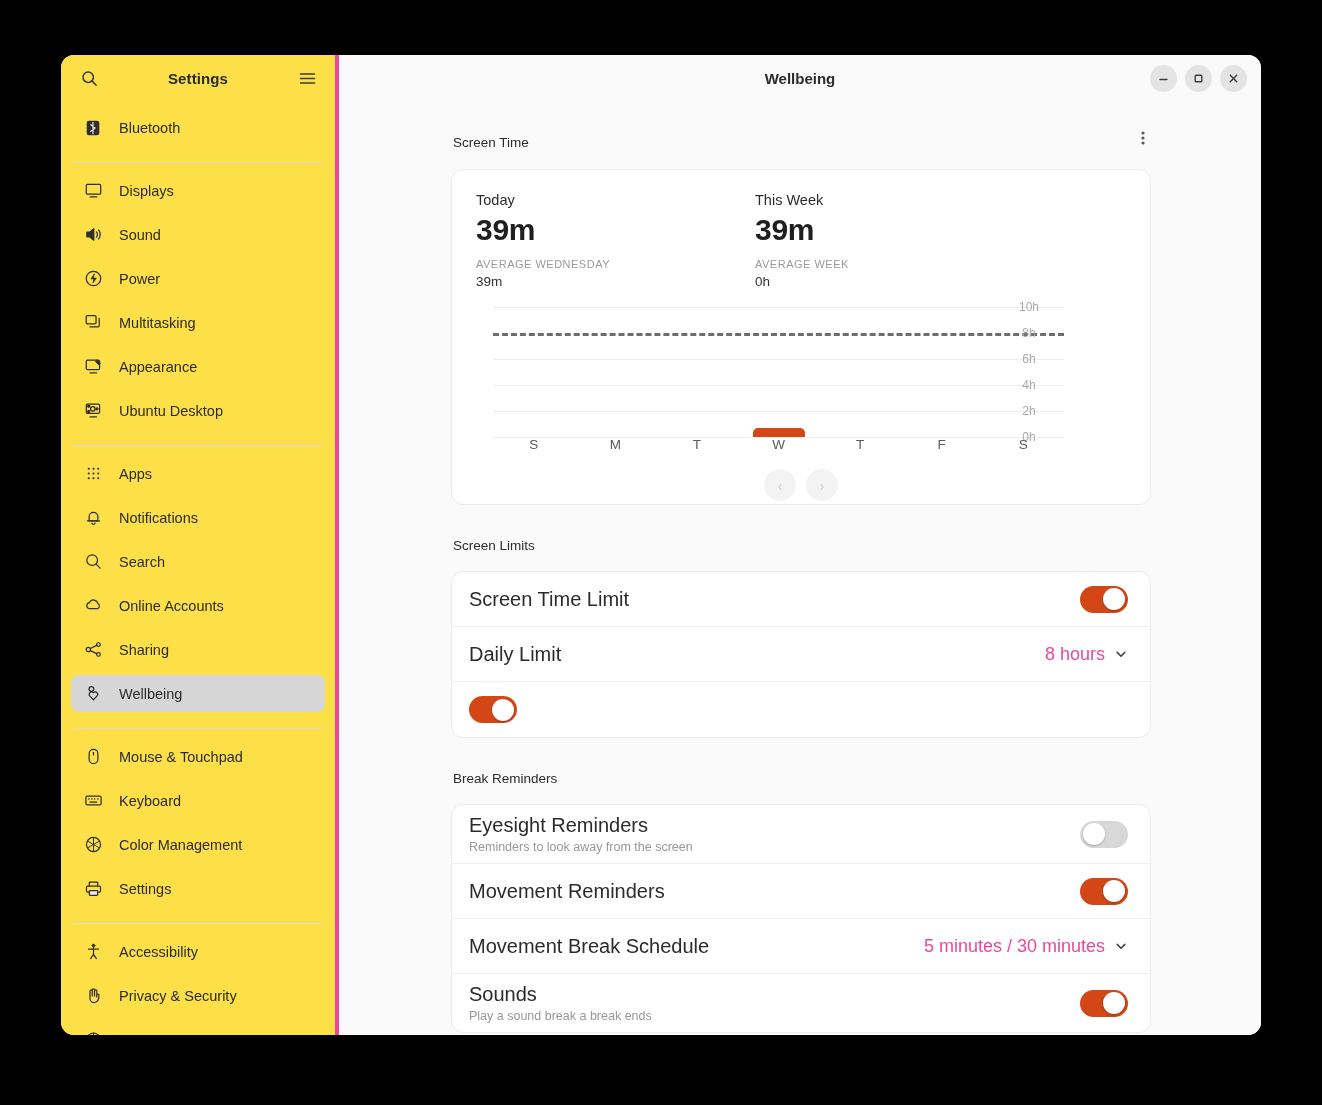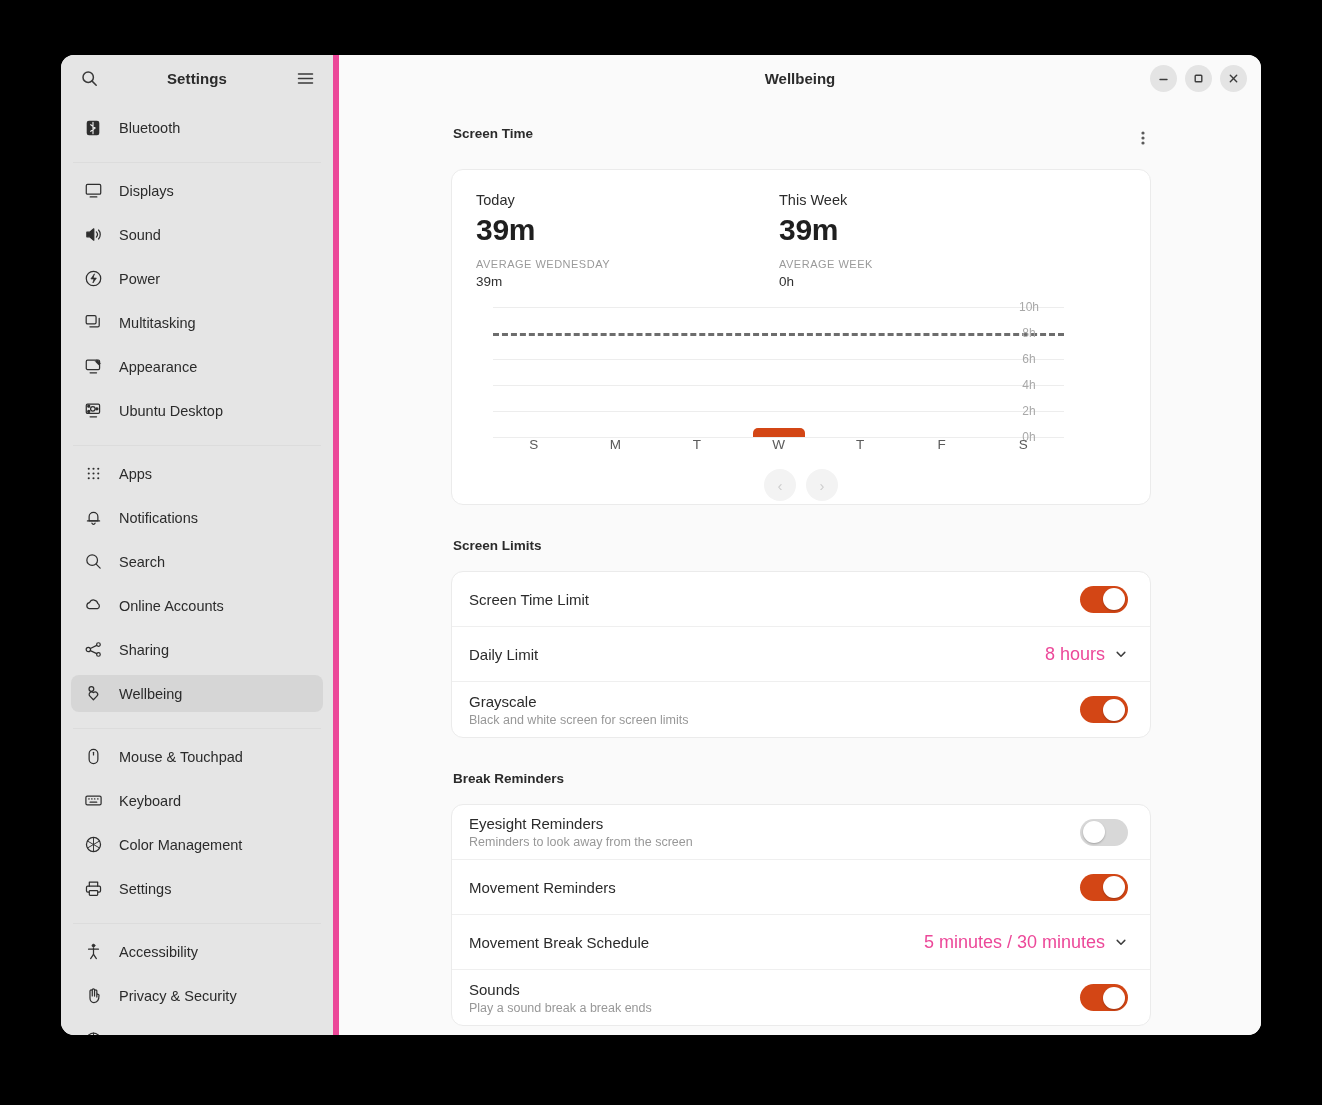--- a/index.html
+++ b/index.html
@@ -17,24 +17,24 @@
     background: #fafafa;
     border-radius: 13px;
     overflow: hidden;
     display: flex;
     box-shadow: 0 10px 40px rgba(0,0,0,0.55);
   }
 
   
   #sidebar {
     width: 278px;
-    background: #e5e5e5;
+    background: #fde047;
     display: flex;
     flex-direction: column;
-    border-right: 6px solid #ec4899;
+    border-right: 4px solid #ec4899;
     flex: none;
   }
   #sidebar-header {
     height: 47px;
     display: flex;
     align-items: center;
     padding: 0 17px;
     flex: none;
   }
   #sidebar-title {
@@ -127,46 +127,46 @@
   }
 
   #content {
     flex: 1;
     overflow: hidden;
     padding: 0 110px 0 112px;
   }
 
   .section-title {
     font-size: 13.5px;
-    font-weight: bold;
+    font-weight: normal;
     color: #2b2b2b;
     padding: 0 2px;
     display: flex;
-    align-items: flex-start;
+    align-items: flex-end;
   }
   .section-title .stext { flex: 1; }
   .kebab {
     width: 24px; height: 24px;
     display: flex; align-items: center; justify-content: center;
     cursor: pointer;
     color: #5a5a5a;
     margin-right: -6px;
   }
 
   .card {
     background: #ffffff;
     border-radius: 12px;
     border: 1px solid #ebebeb;
     overflow: hidden;
   }
 
   
   #screen-time-head { margin-top: 24px; }
   #screen-time-card { margin-top: 19px; padding: 22px 24px 0 24px; height: 336px; }
-  #stat-row { display: flex; gap: 24px; }
+  #stat-row { display: flex; }
   .stat { width: 279px; }
   .stat-label { font-size: 14.5px; color: #2c2c2c; }
   .stat-big {
     font-size: 30px;
     font-weight: bold;
     color: #1f1f1f;
     margin-top: 5px;
     letter-spacing: -.3px;
   }
   .stat-sub {
@@ -258,21 +258,21 @@
   
   .row {
     display: flex;
     align-items: center;
     min-height: 55px;
     padding: 9px 22px 9px 17px;
     border-bottom: 1px solid #efefef;
   }
   .row:last-child { border-bottom: none; }
   .row-texts { flex: 1; min-width: 0; }
-  .row-title { font-size: 15px; color: #2b2b2b; }
+  .row-title { font-size: 20px; color: #2b2b2b; }
   .row-sub { font-size: 12.5px; color: #989898; margin-top: 3px; }
 
   .toggle {
     width: 48px; height: 27px;
     border-radius: 14px;
     background: #d8d8d8;
     position: relative;
     cursor: pointer;
     flex: none;
   }
@@ -671,24 +671,20 @@
             <div class="dropdown">
               <span class="dd-value">8 hours</span>
               <span class="dd-chev">
                 <svg width="14" height="14" viewBox="0 0 14 14" fill="none" stroke="currentColor" stroke-width="1.5" stroke-linecap="round" stroke-linejoin="round">
                   <path d="M3.2 5.4 7 9.2l3.8-3.8"></path>
                 </svg>
               </span>
             </div>
           </div>
           <div class="row">
-            <div class="row-texts">
-              <div class="row-title">Grayscale</div>
-              <div class="row-sub">Black and white screen for screen limits</div>
-            </div>
             <div class="toggle on">
               <div class="knob"></div>
             </div>
           </div>
         </div>
 
       <div class="section-title" id="breaks-head">
         <div class="stext">Break Reminders</div>
       </div>
       <div class="card" id="breaks-card">

